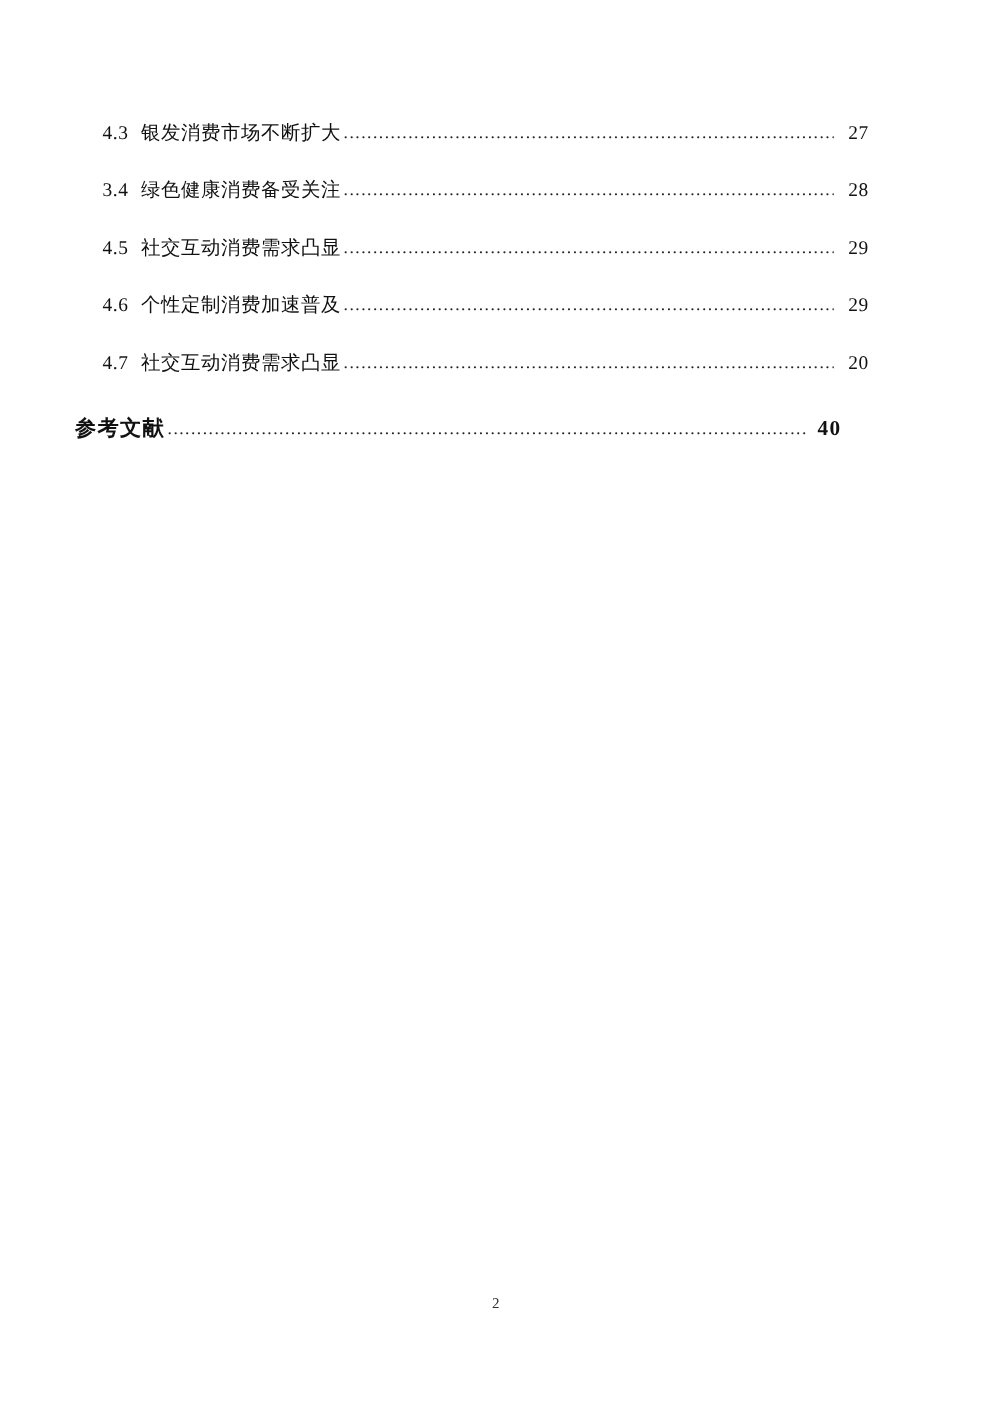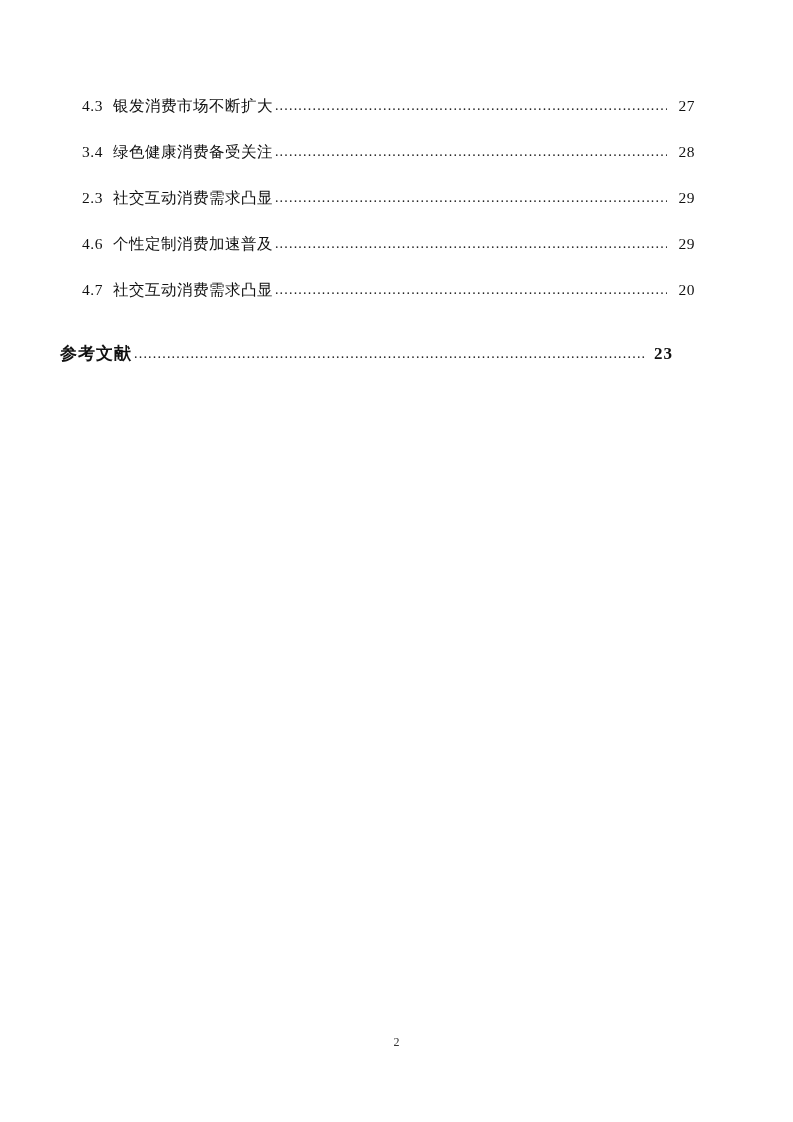--- a/index.html
+++ b/index.html
@@ -62,21 +62,21 @@
     text-align: right;
     min-width: 22px;
   }
   .toc-entry.level-1 {
     padding-left: 22px;
   }
   .toc-entry.bold {
     font-weight: bold;
     font-size: 17px;
     padding-left: 0;
-    margin-top: 41px;
+    margin-top: 30px;
     letter-spacing: 1px;
   }
   .toc-entry.bold .leader {
     font-weight: normal;
     letter-spacing: 1.2px;
     font-size: 14px;
   }
   .footer {
     position: absolute;
     bottom: 72px;
@@ -101,21 +101,21 @@
     </div>
 
     <div class="toc-entry level-1">
       <span class="num">3.4</span>
       <span class="title">绿色健康消费备受关注</span>
       <span class="leader">......................................................................................................................</span>
       <span class="page-no">28</span>
     </div>
 
     <div class="toc-entry level-1">
-      <span class="num">2.3</span>
+      <span class="num">4.5</span>
       <span class="title">社交互动消费需求凸显</span>
       <span class="leader">......................................................................................................................</span>
       <span class="page-no">29</span>
     </div>
 
     <div class="toc-entry level-1">
       <span class="num">4.6</span>
       <span class="title">个性定制消费加速普及</span>
       <span class="leader">......................................................................................................................</span>
       <span class="page-no">29</span>
@@ -124,19 +124,19 @@
     <div class="toc-entry level-1">
       <span class="num">4.7</span>
       <span class="title">社交互动消费需求凸显</span>
       <span class="leader">......................................................................................................................</span>
       <span class="page-no">20</span>
     </div>
 
     <div class="toc-entry bold">
       <span class="title">参考文献</span>
       <span class="leader">......................................................................................................................</span>
-      <span class="page-no">23</span>
+      <span class="page-no">40</span>
     </div>
 
   </div>
 
   <div class="footer">2</div>
 </div>
 
 </body></html>

